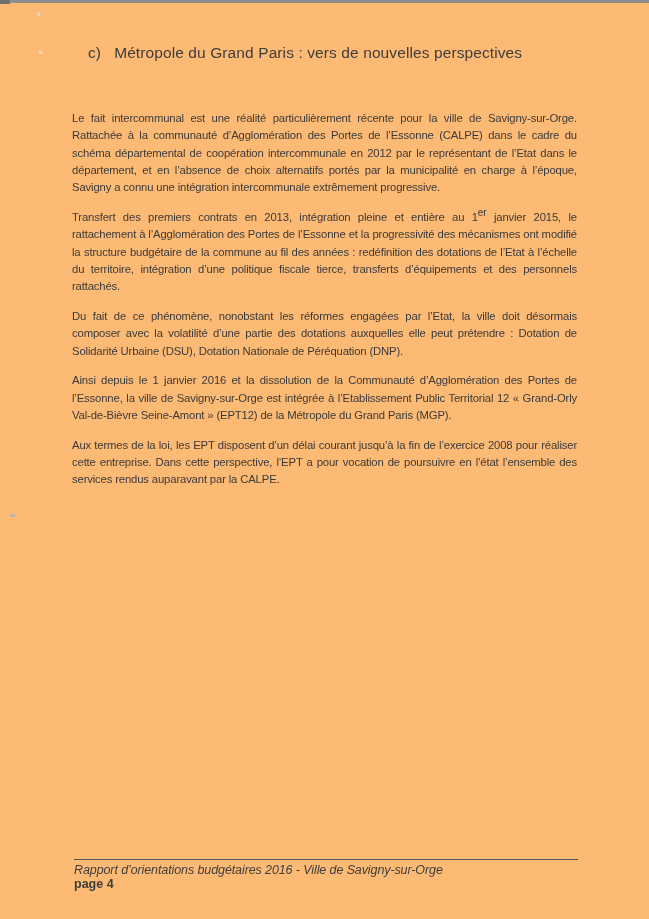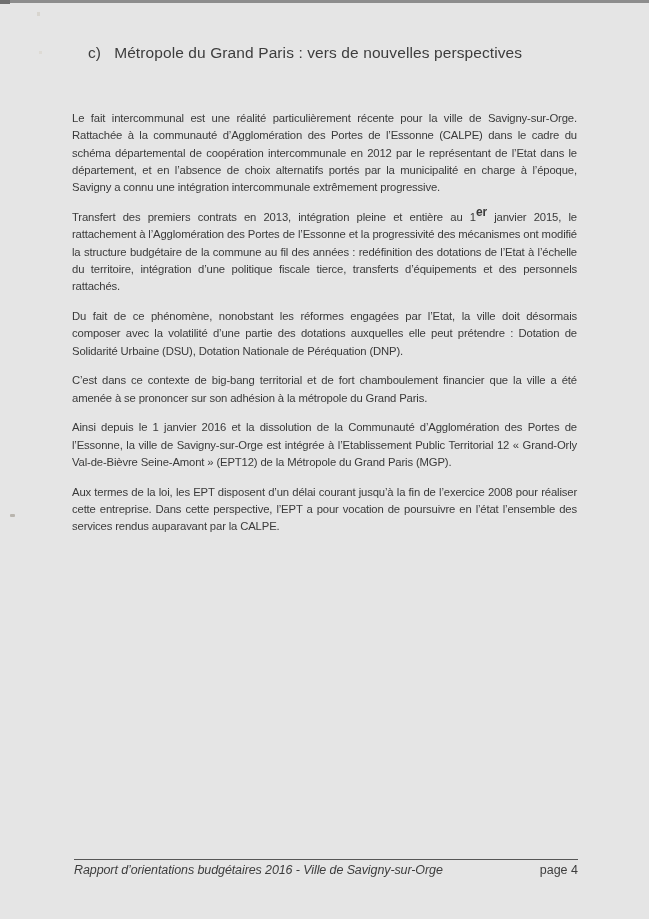--- a/index.html
+++ b/index.html
@@ -4,21 +4,21 @@
 <style>
   html, body {
     margin: 0;
     padding: 0;
     background: #ffffff;
   }
   .page {
     position: relative;
     width: 649px;
     height: 919px;
-    background: #e5e5e5;
+    background: #fdba74;
     overflow: hidden;
     font-family: "Liberation Sans", "DejaVu Sans", sans-serif;
     color: #3a3a3a;
   }
   
   .scan-top-edge {
     position: absolute;
     top: 0; left: 0;
     width: 100%;
     height: 3px;
@@ -78,50 +78,51 @@
   }
   .body-text p {
     margin: 0 0 12.5px 0;
     font-size: 11.3px;
     line-height: 17.3px;
     letter-spacing: -0.15px;
     text-align: justify;
     color: #3a3a3a;
   }
   .body-text p sup {
-    font-size: 12px;
+    font-size: 10px;
     line-height: 0;
     vertical-align: super;
-    font-weight: bold;
   }
   
   .footer-rule {
     position: absolute;
     left: 74px;
     top: 859px;
     width: 504px;
     border-top: 1.3px solid #565656;
   }
   .footer {
     position: absolute;
     left: 74px;
     top: 863px;
     width: 504px;
     display: flex;
     justify-content: space-between;
     align-items: baseline;
     font-size: 12.5px;
     color: #3d3d3d;
+    flex-direction: column;
   }
   .footer .footer-left {
     font-style: italic;
     letter-spacing: -0.1px;
   }
   .footer .footer-page {
     font-style: normal;
+    font-weight: bold;
   }
 </style>
 </head>
 <body>
 
 <div class="page">
 
   <div class="scan-top-edge"></div>
   <div class="scan-top-edge-dark"></div>
   <div class="scan-speck-1"></div>
@@ -131,21 +132,20 @@
   <div class="content">
 
     <div class="heading">
       <span class="h-num">c)</span><span class="h-title">Métropole du Grand Paris : vers de nouvelles perspectives</span>
     </div>
 
     <div class="body-text">
       <p>Le fait intercommunal est une réalité particulièrement récente pour la ville de Savigny-sur-Orge. Rattachée à la communauté d’Agglomération des Portes de l’Essonne (CALPE) dans le cadre du schéma départemental de coopération intercommunale en 2012 par le représentant de l’Etat dans le département, et en l’absence de choix alternatifs portés par la municipalité en charge à l’époque, Savigny a connu une intégration intercommunale extrêmement progressive.</p>
       <p><span>Transfert des premiers contrats en 2013, intégration pleine et entière au 1</span><sup>er</sup><span> janvier 2015, le rattachement à l’Agglomération des Portes de l’Essonne et la progressivité des mécanismes ont modifié la structure budgétaire de la commune au fil des années : redéfinition des dotations de l’Etat à l’échelle du territoire, intégration d’une politique fiscale tierce, transferts d’équipements et des personnels rattachés.</span></p>
       <p>Du fait de ce phénomène, nonobstant les réformes engagées par l’Etat, la ville doit désormais composer avec la volatilité d’une partie des dotations auxquelles elle peut prétendre : Dotation de Solidarité Urbaine (DSU), Dotation Nationale de Péréquation (DNP).</p>
-      <p>C’est dans ce contexte de big-bang territorial et de fort chamboulement financier que la ville a été amenée à se prononcer sur son adhésion à la métropole du Grand Paris.</p>
       <p>Ainsi depuis le 1 janvier 2016 et la dissolution de la Communauté d’Agglomération des Portes de l’Essonne, la ville de Savigny-sur-Orge est intégrée à l’Etablissement Public Territorial 12 « Grand-Orly Val-de-Bièvre Seine-Amont » (EPT12) de la Métropole du Grand Paris (MGP).</p>
       <p>Aux termes de la loi, les EPT disposent d’un délai courant jusqu’à la fin de l’exercice 2008 pour réaliser cette entreprise. Dans cette perspective, l’EPT a pour vocation de poursuivre en l’état l’ensemble des services rendus auparavant par la CALPE.</p>
     </div>
 
   </div>
 
   <div class="footer-rule"></div>
   <div class="footer">
     <span class="footer-left">Rapport d’orientations budgétaires 2016 - Ville de Savigny-sur-Orge</span>
     <span class="footer-page">page 4</span>

